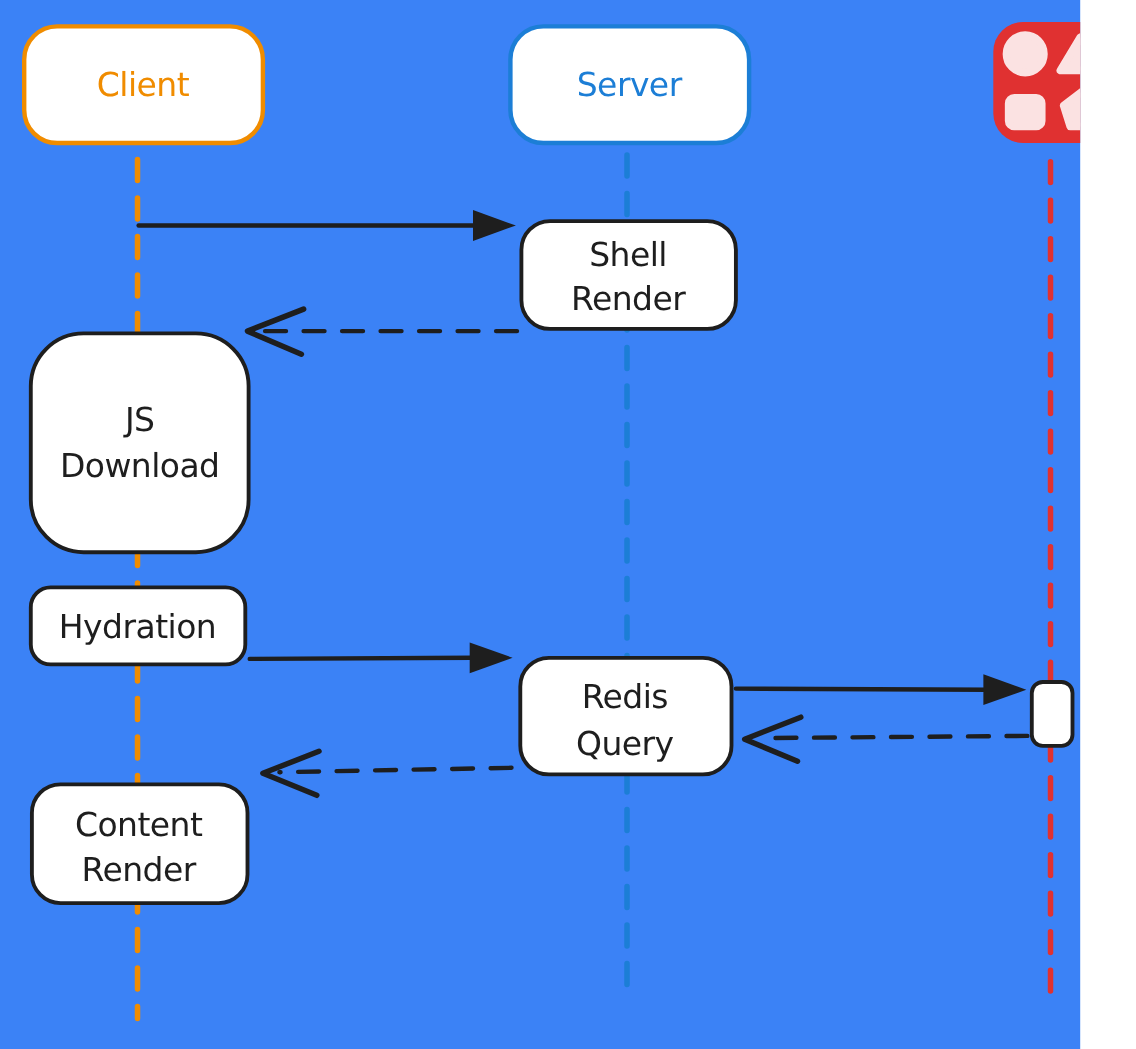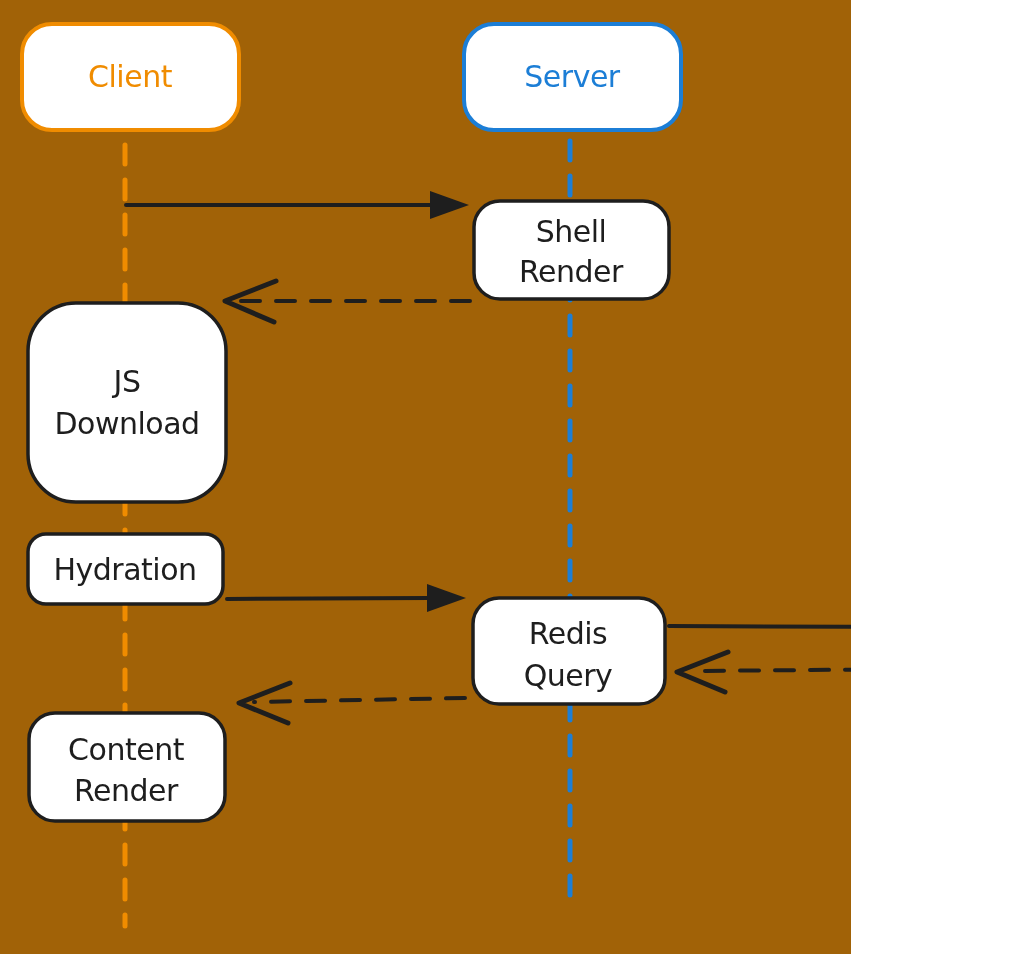--- a/index.html
+++ b/index.html
@@ -2,23 +2,23 @@
 <html><head>
 <meta charset="utf-8">
 <style>
   html, body {
     margin: 0;
     padding: 0;
     background: #ffffff;
   }
   .stage {
     position: relative;
-    width: 851px;
+    width: 982px;
     height: 954px;
-    background: #a16207;
+    background: #3b82f6;
     overflow: hidden;
     font-family: "DejaVu Sans", "Liberation Sans", sans-serif;
   }
   svg { display: block; }
 
   
   .lifeline {
     fill: none;
     stroke-width: 5;
     stroke-linecap: round;

